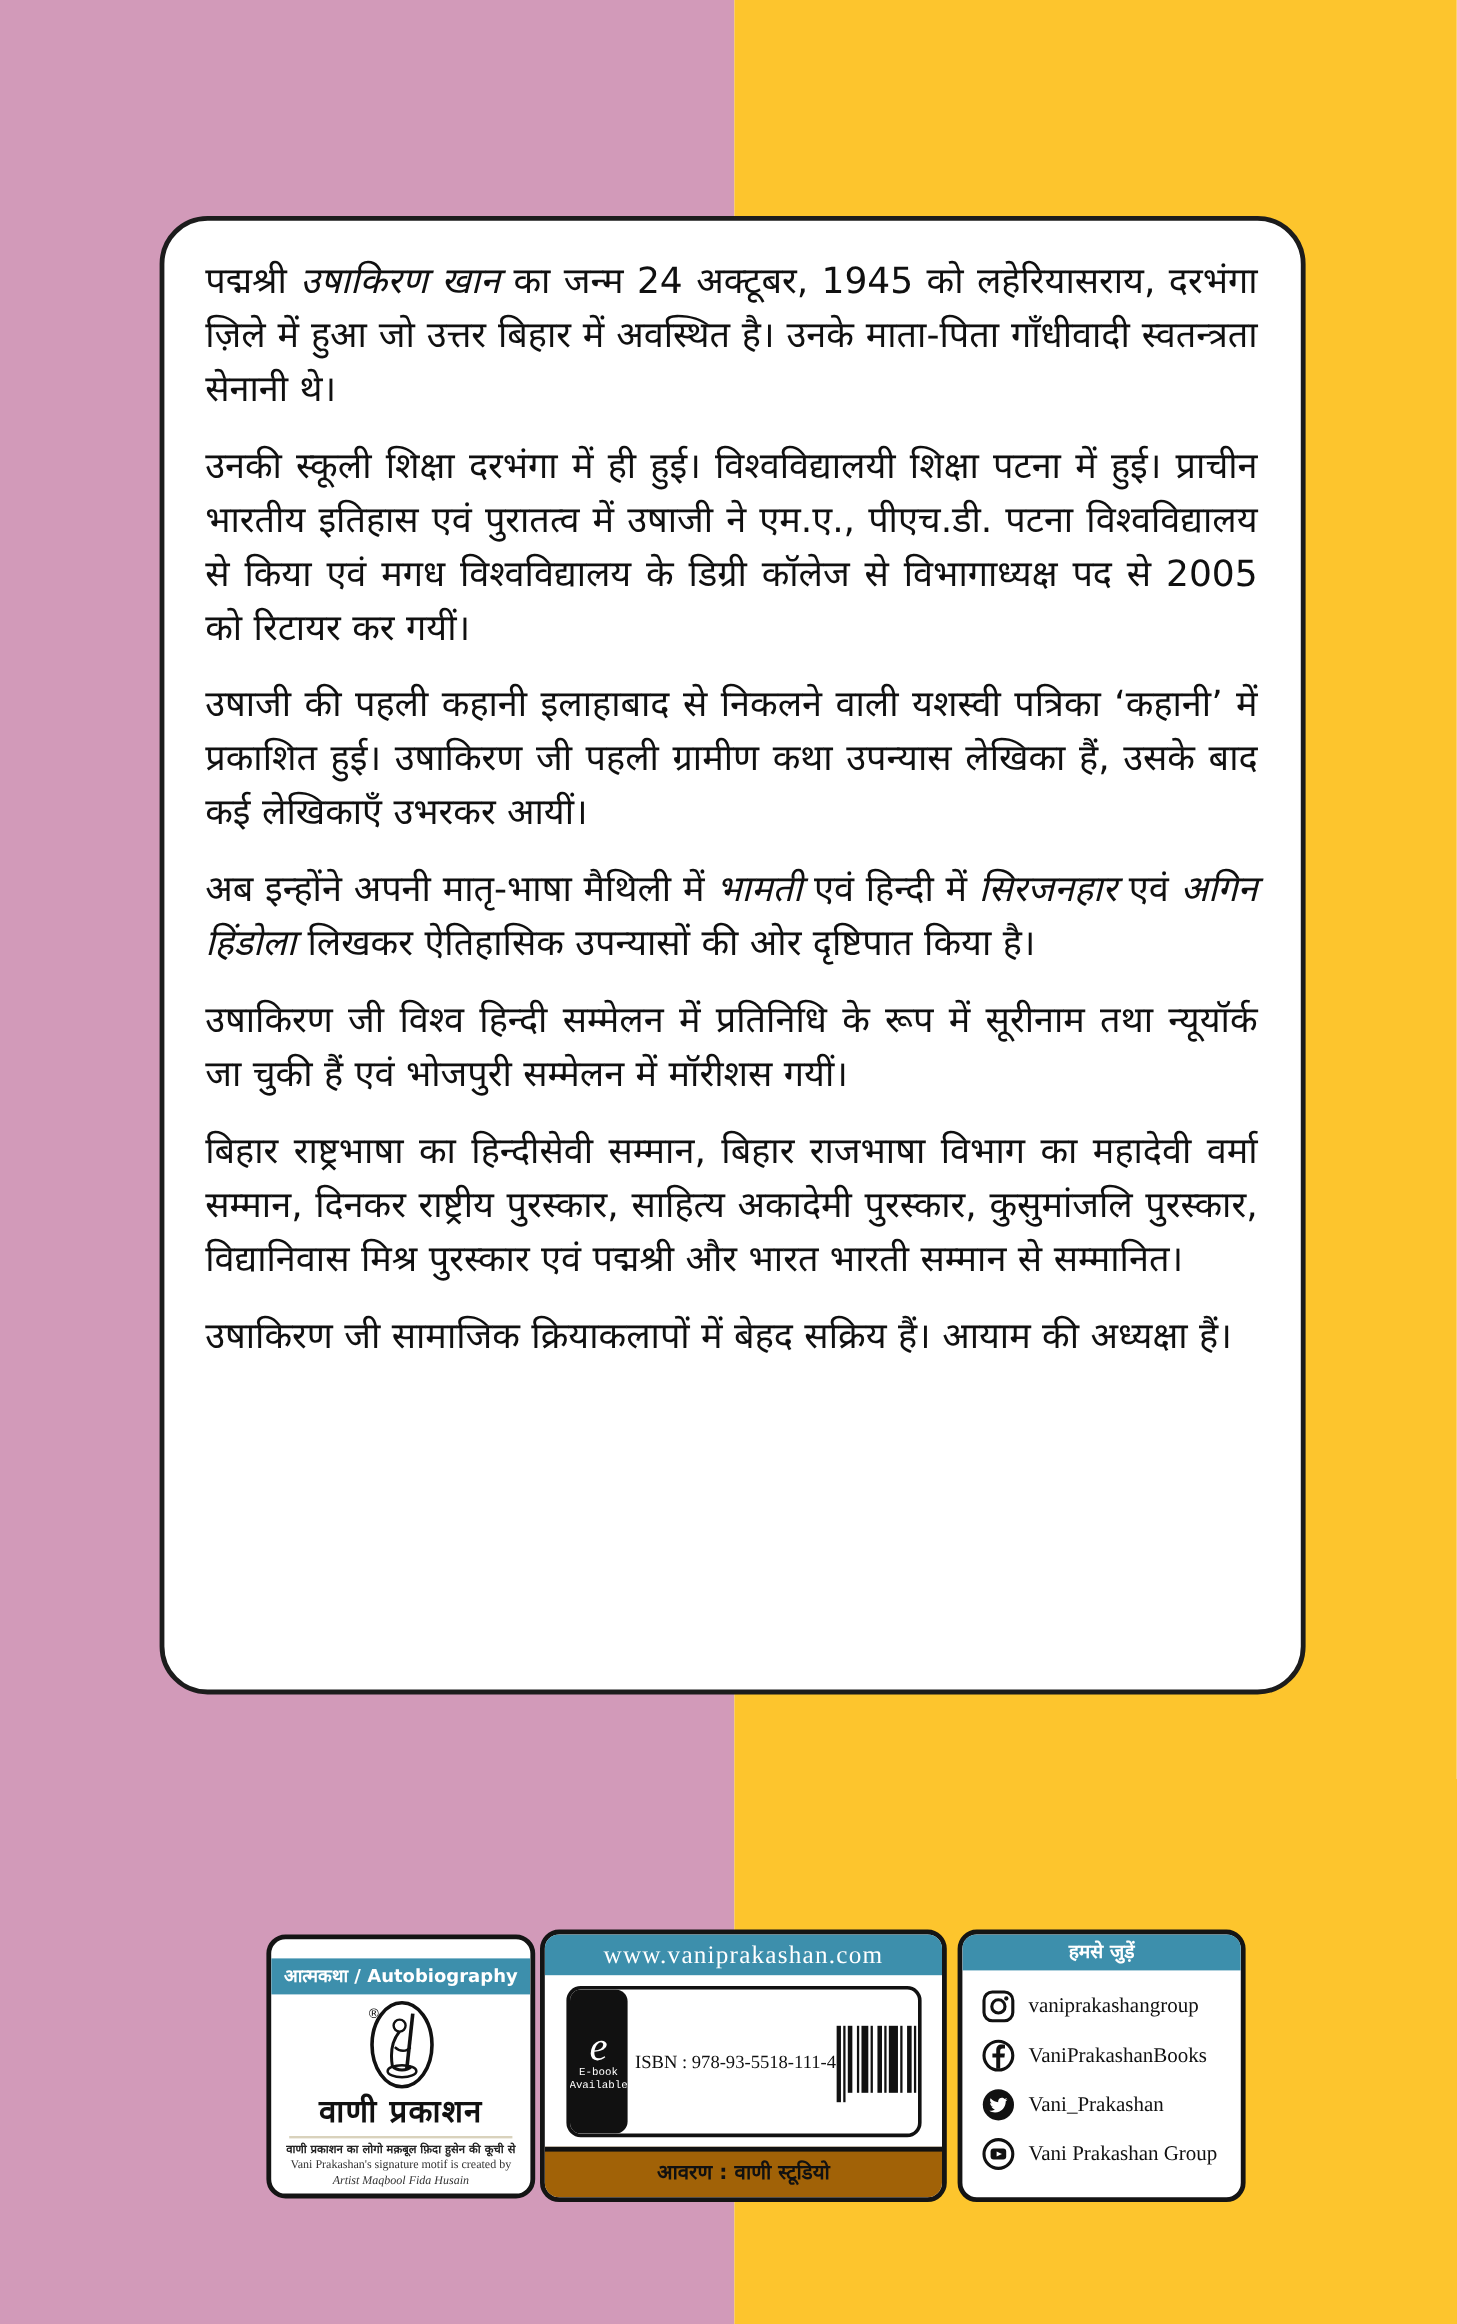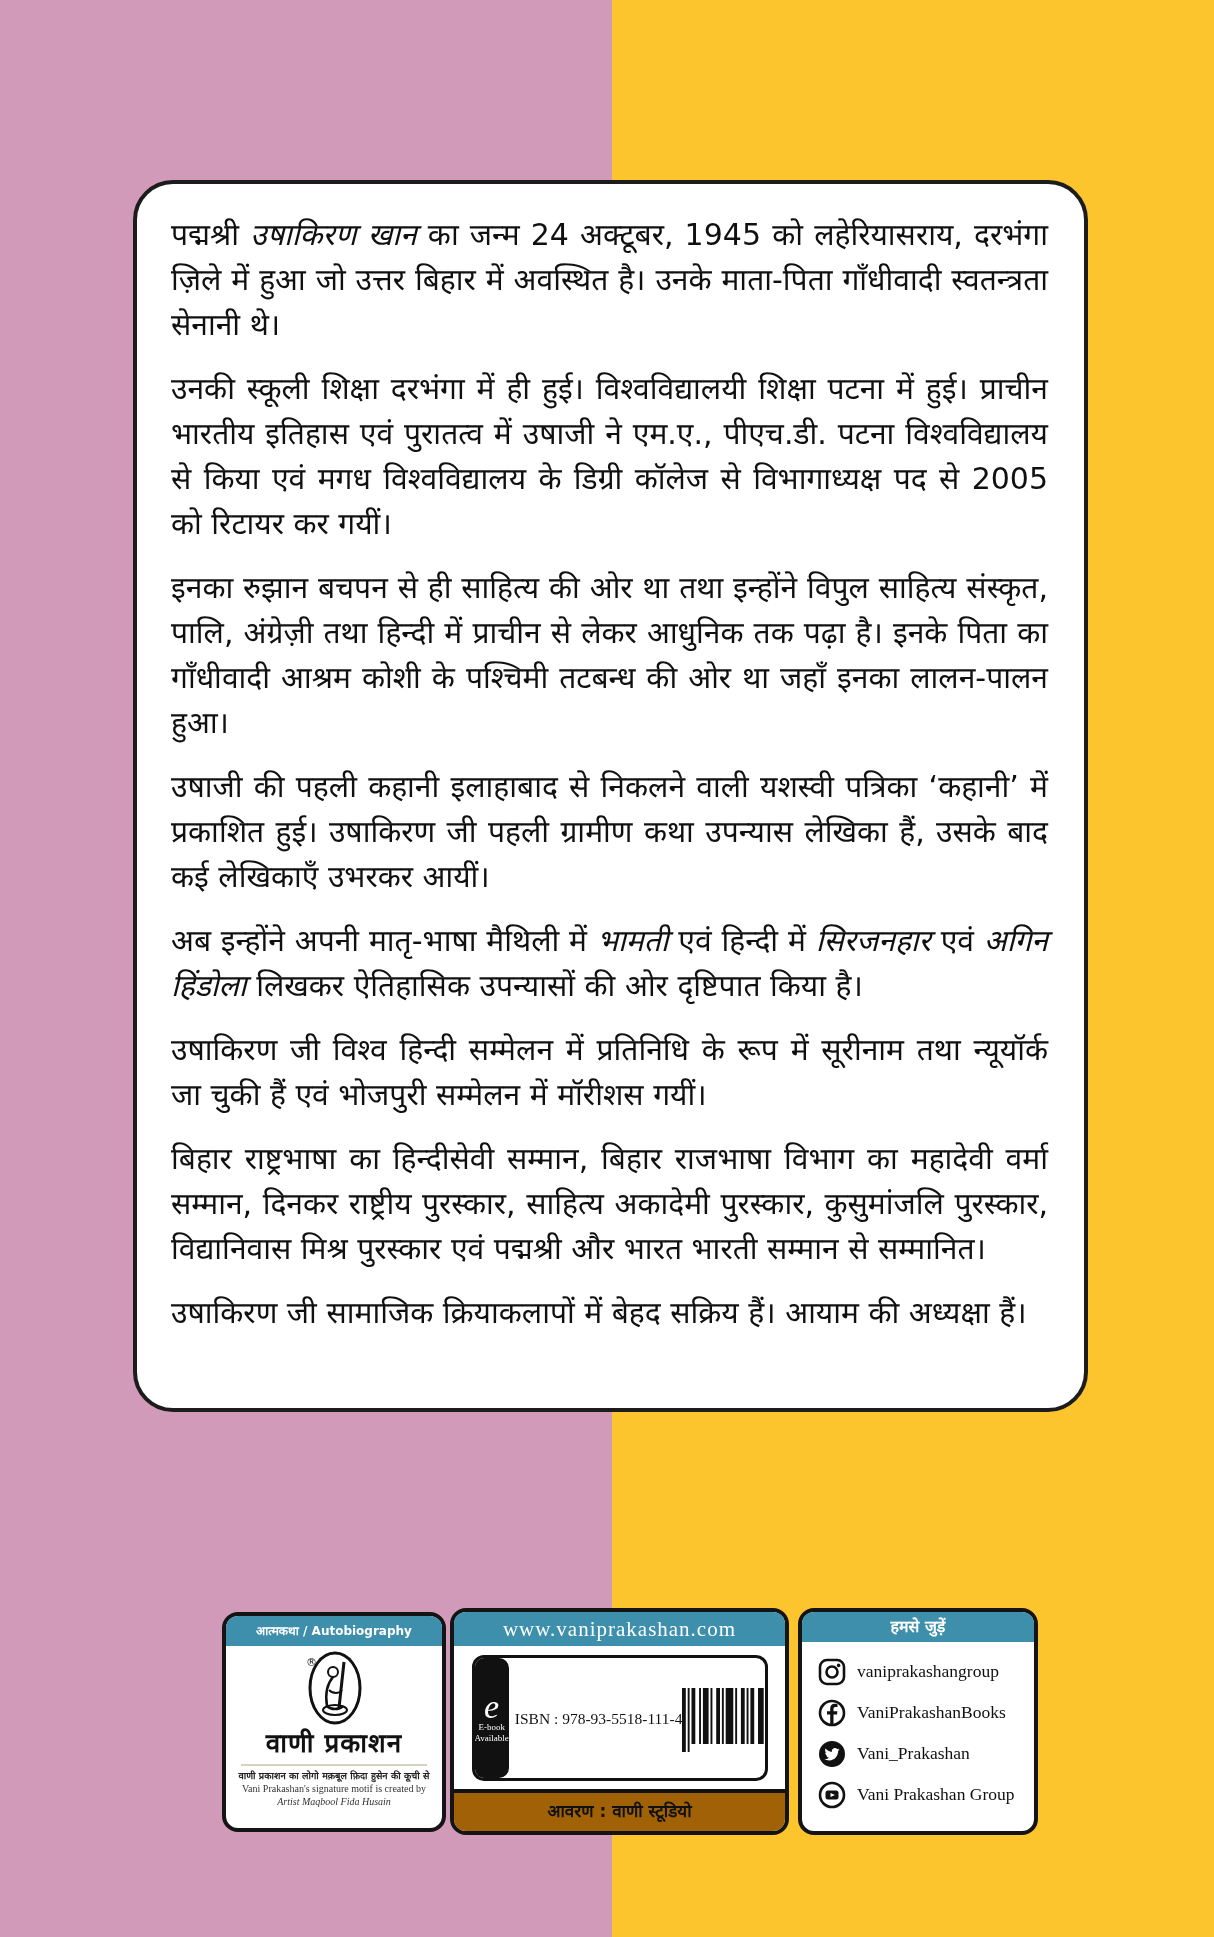--- a/index.html
+++ b/index.html
@@ -29,21 +29,21 @@
     position:absolute;background:#ffffff;border:4px solid #141414;
     border-radius:16px;box-sizing:border-box;overflow:hidden;
   }
   .fbox-header{
     background:#3d8fac;color:#ffffff;text-align:center;
     font-weight:bold;
   }
 
   
   .box-publisher{left:222px;top:1612px;width:224px;height:220px;}
-  .box-publisher .fbox-header{height:30px;line-height:30px;font-size:12px;font-family:"DejaVu Sans","Liberation Serif",sans-serif;}
+  .box-publisher .fbox-header{height:30px;line-height:30px;font-size:15px;font-family:"DejaVu Sans","Liberation Serif",sans-serif;margin-top:16px;}
   .pub-body{text-align:center;padding-top:4px;}
   .pub-logo{display:block;margin:0 auto;}
   .pub-name{font-size:26px;font-weight:bold;letter-spacing:1px;color:#111;margin-top:-2px;}
   .pub-divider{width:86%;height:2px;background:#d9d2bc;margin:4px auto 3px auto;}
   .pub-credit-hi{font-size:9.5px;font-weight:bold;color:#222;line-height:13px;}
   .pub-credit-en{font-size:10px;font-family:"Liberation Serif",serif;color:#333;line-height:13px;}
   .pub-credit-artist{font-size:10px;font-family:"Liberation Serif",serif;font-style:italic;color:#333;line-height:13px;}
 
   
   .box-isbn{left:450px;top:1608px;width:339px;height:227px;display:flex;flex-direction:column;}
@@ -51,21 +51,21 @@
   .isbn-body{flex:1;display:flex;align-items:center;justify-content:center;}
   .barcode-card{
     width:296px;height:126px;border:3px solid #111;border-radius:12px;
     background:#fff;display:flex;box-sizing:border-box;overflow:hidden;
   }
   .ebook-panel{
     width:60px;background:#111;border-radius:0 10px 10px 0;color:#fff;
     display:flex;flex-direction:column;align-items:center;justify-content:center;
   }
   .ebook-e{font-family:"Liberation Serif",serif;font-style:italic;font-size:34px;line-height:30px;}
-  .ebook-line{font-size:9px;font-family:Liberation Serif, serif;line-height:11px;}
+  .ebook-line{font-size:9px;font-family:Liberation Mono, monospace;line-height:11px;}
   .barcode-area{flex:1;display:flex;align-items:center;padding:5px 6px 3px 6px;}
   .isbn-label{font-family:"Liberation Serif",serif;font-size:15.5px;color:#111;white-space:nowrap;}
   .barcode-svg{margin-top:2px;}
   .barcode-digits{
     display:flex;justify-content:space-between;width:200px;margin-top:-14px;
     font-family:"DejaVu Sans Mono",monospace;font-size:14px;background:transparent;
   }
   .barcode-digits span{background:#fff;padding:0 2px;}
   .isbn-footer{
     border-top:4px solid #111;background:#a16207;height:38px;line-height:36px;
@@ -83,21 +83,20 @@
 </head>
 <body>
 
 <div class="bg bg-left"></div>
 <div class="bg bg-right"></div>
 
 <div class="bio-card">
   <div>
       <p class="bio-para"><span>पद्मश्री </span><em>उषाकिरण खान</em><span> का जन्म 24 अक्टूबर, 1945 को लहेरियासराय, दरभंगा ज़िले में हुआ जो उत्तर बिहार में अवस्थित है। उनके माता-पिता गाँधीवादी स्वतन्त्रता सेनानी थे।</span></p>
       <p class="bio-para"><span>उनकी स्कूली शिक्षा दरभंगा में ही हुई। विश्वविद्यालयी शिक्षा पटना में हुई। प्राचीन भारतीय इतिहास एवं पुरातत्व में उषाजी ने एम.ए., पीएच.डी. पटना विश्वविद्यालय से किया एवं मगध विश्वविद्यालय के डिग्री कॉलेज से विभागाध्यक्ष पद से 2005 को रिटायर कर गयीं।</span></p>
-      <p class="bio-para"><span>इनका रुझान बचपन से ही साहित्य की ओर था तथा इन्होंने विपुल साहित्य संस्कृत, पालि, अंग्रेज़ी तथा हिन्दी में प्राचीन से लेकर आधुनिक तक पढ़ा है। इनके पिता का गाँधीवादी आश्रम कोशी के पश्चिमी तटबन्ध की ओर था जहाँ इनका लालन-पालन हुआ।</span></p>
       <p class="bio-para"><span>उषाजी की पहली कहानी इलाहाबाद से निकलने वाली यशस्वी पत्रिका ‘कहानी’ में प्रकाशित हुई। उषाकिरण जी पहली ग्रामीण कथा उपन्यास लेखिका हैं, उसके बाद कई लेखिकाएँ उभरकर आयीं।</span></p>
       <p class="bio-para"><span>अब इन्होंने अपनी मातृ-भाषा मैथिली में </span><em>भामती</em><span> एवं हिन्दी में </span><em>सिरजनहार</em><span> एवं </span><em>अगिन हिंडोला</em><span> लिखकर ऐतिहासिक उपन्यासों की ओर दृष्टिपात किया है।</span></p>
       <p class="bio-para"><span>उषाकिरण जी विश्व हिन्दी सम्मेलन में प्रतिनिधि के रूप में सूरीनाम तथा न्यूयॉर्क जा चुकी हैं एवं भोजपुरी सम्मेलन में मॉरीशस गयीं।</span></p>
       <p class="bio-para"><span>बिहार राष्ट्रभाषा का हिन्दीसेवी सम्मान, बिहार राजभाषा विभाग का महादेवी वर्मा सम्मान, दिनकर राष्ट्रीय पुरस्कार, साहित्य अकादेमी पुरस्कार, कुसुमांजलि पुरस्कार, विद्यानिवास मिश्र पुरस्कार एवं पद्मश्री और भारत भारती सम्मान से सम्मानित।</span></p>
       <p class="bio-para"><span>उषाकिरण जी सामाजिक क्रियाकलापों में बेहद सक्रिय हैं। आयाम की अध्यक्षा हैं।</span></p>
     </div>
 </div>
 
 <div class="fbox box-publisher">
   <div class="fbox-header">आत्मकथा / Autobiography</div>

